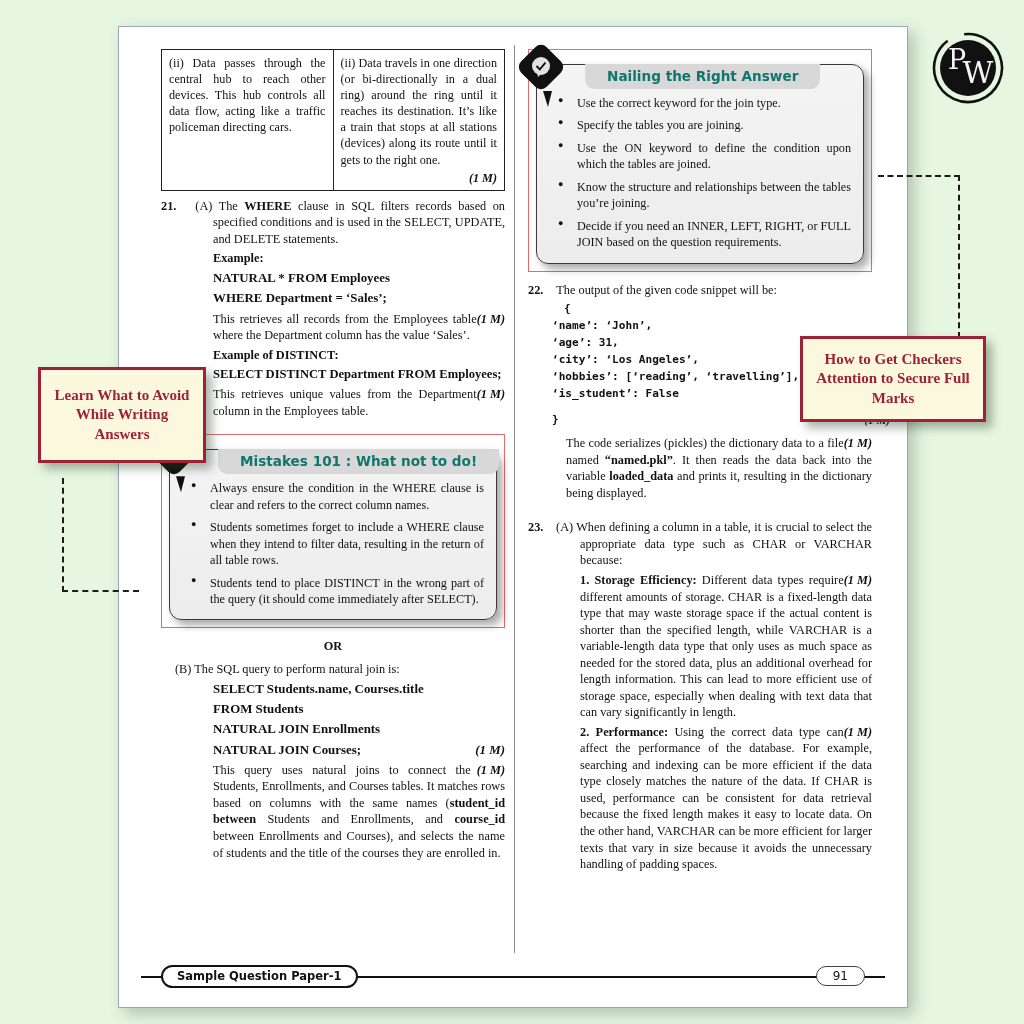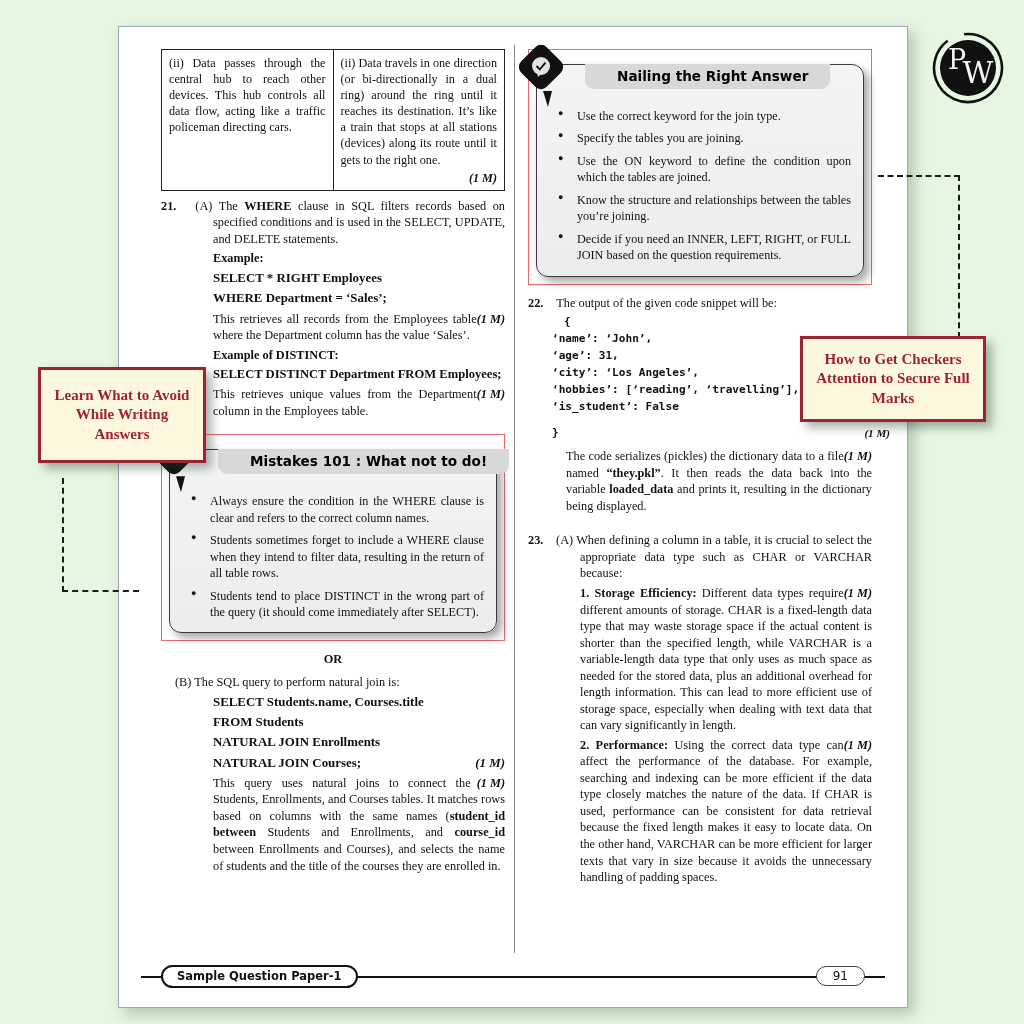--- a/index.html
+++ b/index.html
@@ -77,29 +77,29 @@
     border: 1.4px solid #3a3a3a;
     border-radius: 12px;
     padding: 26px 12px 12px 14px;
     box-shadow: 5px 5px 9px rgba(0,0,0,0.35);
   }
   .callout-title {
     position: absolute;
     top: -1px; left: 48px;
     background: #d8d8d8;
     border-radius: 0 0 9px 9px;
-    padding: 3px 22px 4px 32px;
+    padding: 3px 22px 4px 22px;
     font-family: "DejaVu Sans", sans-serif;
     font-weight: bold;
     font-size: 13.6px;
-    color: #000000;
+    color: #0f766e;
     white-space: nowrap;
   }
   .callout ul {
-    margin: 17px 0 0 0;
+    margin: 4px 0 0 0;
     padding-left: 26px;
     list-style: none;
   }
   .callout li {
     position: relative;
     margin-bottom: 6px;
     font-size: 12.2px;
     line-height: 1.35;
     text-align: justify;
     color: #111;
@@ -254,21 +254,21 @@
         </table>
 
       <p class="hang2">
         <span class="b">21.</span>
         <span style="display:inline-block;width:6px"></span>
         <span>(A)</span>
         <span>The </span><span class="b">WHERE</span><span> clause in SQL filters records based on specified conditions and is used in the SELECT, UPDATE, and DELETE statements.</span>
       </p>
 
       <p class="indent2 b">Example:</p>
-      <p class="indent2 b" style="font-size:12.9px">SELECT * RIGHT Employees</p>
+      <p class="indent2 b" style="font-size:12.9px">NATURAL * FROM Employees</p>
       <p class="indent2 b" style="font-size:12.9px">WHERE Department = ‘Sales’;</p>
       <p class="indent2">
         <span class="marks">(1 M)</span>
         <span>This retrieves all records from the Employees table where the Department column has the value ‘Sales’.</span>
       </p>
       <div class="clr"></div>
       <p class="indent2 b">Example of DISTINCT:</p>
       <p class="indent2 b" style="font-size:12.6px">SELECT DISTINCT Department FROM Employees;</p>
       <p class="indent2">
         <span class="marks">(1 M)</span>
@@ -359,21 +359,21 @@
         <div style="height:10px">&nbsp;</div>
         <div>
           <span style="font-family:'Liberation Serif',serif;font-style:italic;float:right;margin-right:-18px">(1 M)</span>
           <span>}</span>
         </div>
       </div>
       <div class="clr"></div>
 
       <p class="indent1" style="margin-top:6px">
         <span class="marks">(1 M)</span>
-        <span>The code serializes (pickles) the dictionary data to a file named </span><span class="b">“they.pkl”</span><span>. It then reads the data back into the variable </span><span class="b">loaded_data</span><span> and prints it, resulting in the dictionary being displayed.</span>
+        <span>The code serializes (pickles) the dictionary data to a file named </span><span class="b">“named.pkl”</span><span>. It then reads the data back into the variable </span><span class="b">loaded_data</span><span> and prints it, resulting in the dictionary being displayed.</span>
       </p>
       <div class="clr"></div>
 
       <p class="hang2" style="margin-top:15px">
         <span class="b">23.</span>
         <span style="display:inline-block;width:6px"></span>
         <span>(A)</span>
         <span>When defining a column in a table, it is crucial to select the appropriate data type such as CHAR or VARCHAR because:</span>
       </p>
 

